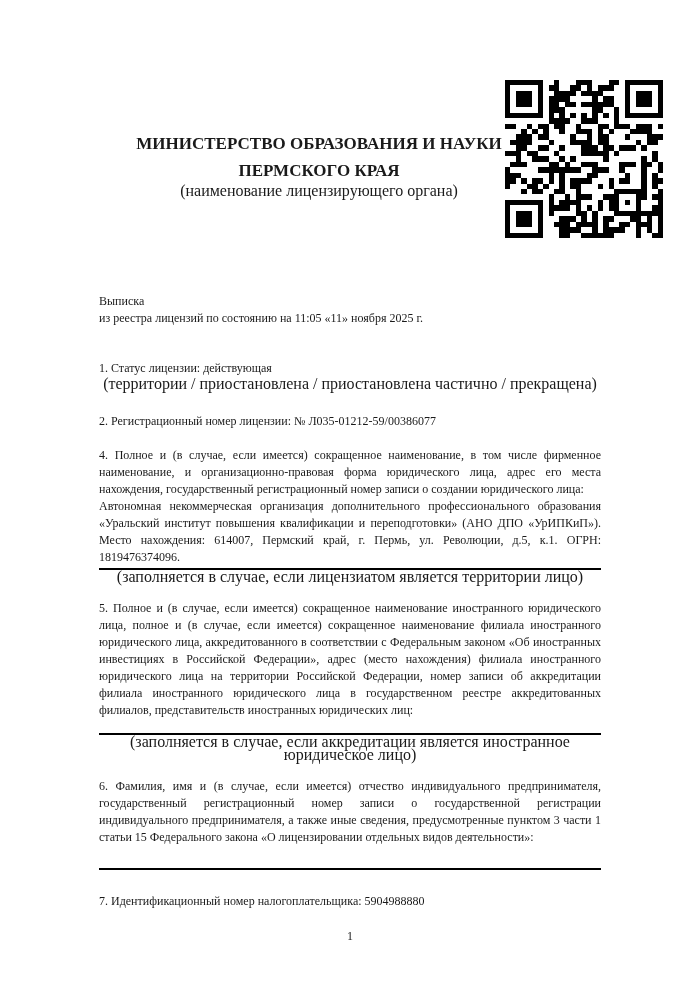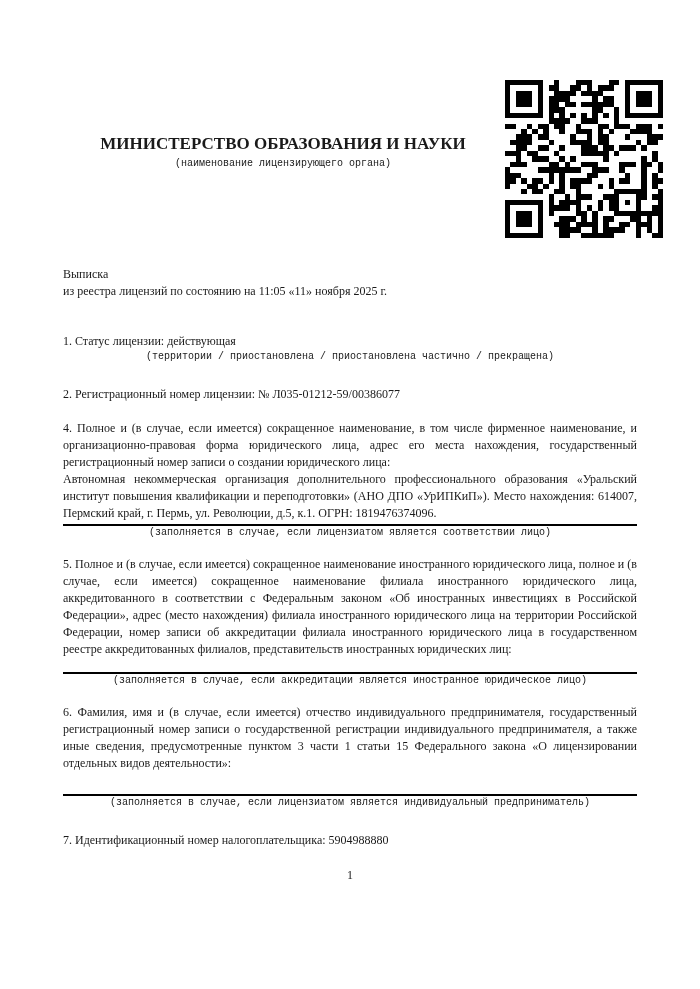--- a/index.html
+++ b/index.html
@@ -7,45 +7,44 @@
     position: relative;
     width: 700px;
     height: 989px;
     background: #ffffff;
     color: #1a1a1a;
     font-family: "Liberation Serif", "DejaVu Serif", serif;
     font-size: 12px;
     line-height: 17px;
     overflow: hidden;
     box-sizing: border-box;
-    padding: 0 63px;
+    padding: 0 99px;
   }
   .qr {
     position: absolute;
     top: 80px;
     right: 37px;
     width: 158px;
     height: 158px;
   }
   .qr svg { width: 100%; height: 100%; display: block; }
   .header-block {
     width: 440px;
     padding-top: 130px;
     text-align: center;
   }
   .ministry-name {
     font-weight: bold;
     font-size: 17px;
     line-height: 27px;
   }
   .small-caption {
-    font-size: 10px;
+    font-size: 16px;
     line-height: 13px;
     color: #1a1a1a;
-    font-family: Liberation Mono, monospace;
   }
   .subject-block {
     margin-top: 96px;
     text-align: left;
   }
   .item { margin-top: 17px; }
   .item-1 { margin-top: 33px; }
   .item-2 { margin-top: 23px; }
   .para { text-align: justify; }
   .center { text-align: center; }
@@ -495,20 +494,21 @@
         <rect x="18" y="28" width="1" height="1"></rect>
         <rect x="19" y="28" width="1" height="1"></rect>
         <rect x="24" y="28" width="1" height="1"></rect>
         <rect x="27" y="28" width="1" height="1"></rect>
         <rect x="28" y="28" width="1" height="1"></rect>
       </svg>
     </div>
 
   <div class="header-block">
     <div class="ministry-name">МИНИСТЕРСТВО ОБРАЗОВАНИЯ И НАУКИ</div>
+    <div class="ministry-name">ПЕРМСКОГО КРАЯ</div>
     <div class="small-caption">(наименование лицензирующего органа)</div>
   </div>
 
   <div class="subject-block">
     <div>Выписка</div>
     <div>из реестра лицензий по состоянию на 11:05 «11» ноября 2025 г.</div>
   </div>
 
   <div class="item item-1">
     <div>1. Статус лицензии: действующая</div>
@@ -517,35 +517,34 @@
 
   <div class="item item-2">
     <div>2. Регистрационный номер лицензии: № Л035-01212-59/00386077</div>
   </div>
 
 
   <div class="item">
     <div class="para">4. Полное и (в случае, если имеется) сокращенное наименование, в том числе фирменное наименование, и организационно-правовая форма юридического лица, адрес его места нахождения, государственный регистрационный номер записи о создании юридического лица:</div>
     <div class="para">Автономная некоммерческая организация дополнительного профессионального образования «Уральский институт повышения квалификации и переподготовки» (АНО ДПО «УрИПКиП»). Место нахождения: 614007, Пермский край, г. Пермь, ул. Революции, д.5, к.1. ОГРН: 1819476374096.</div>
     <div class="fill-rule"></div>
-    <div class="small-caption center">(заполняется в случае, если лицензиатом является соответствии лицо)</div>
+    <div class="small-caption center">(заполняется в случае, если лицензиатом является территории лицо)</div>
   </div>
 
   <div class="item">
     <div class="para">5. Полное и (в случае, если имеется) сокращенное наименование иностранного юридического лица, полное и (в случае, если имеется) сокращенное наименование филиала иностранного юридического лица, аккредитованного в соответствии с Федеральным законом «Об иностранных инвестициях в Российской Федерации», адрес (место нахождения) филиала иностранного юридического лица на территории Российской Федерации, номер записи об аккредитации филиала иностранного юридического лица в государственном реестре аккредитованных филиалов, представительств иностранных юридических лиц:</div>
     <div class="blank-line"></div>
     <div class="fill-rule"></div>
     <div class="small-caption center">(заполняется в случае, если аккредитации является иностранное юридическое лицо)</div>
   </div>
 
   <div class="item">
     <div class="para">6. Фамилия, имя и (в случае, если имеется) отчество индивидуального предпринимателя, государственный регистрационный номер записи о государственной регистрации индивидуального предпринимателя, а также иные сведения, предусмотренные пунктом 3 части 1 статьи 15 Федерального закона «О лицензировании отдельных видов деятельности»:</div>
     <div class="blank-line gap-sm"></div>
     <div class="fill-rule"></div>
-    <div class="small-caption center">(заполняется в случае, если лицензиатом является индивидуальный предприниматель)</div>
   </div>
 
   <div class="item item-2">
     <div>7. Идентификационный номер налогоплательщика: 5904988880</div>
   </div>
 
   <div class="footer-pagenum">1</div>
 
 </div>
 

